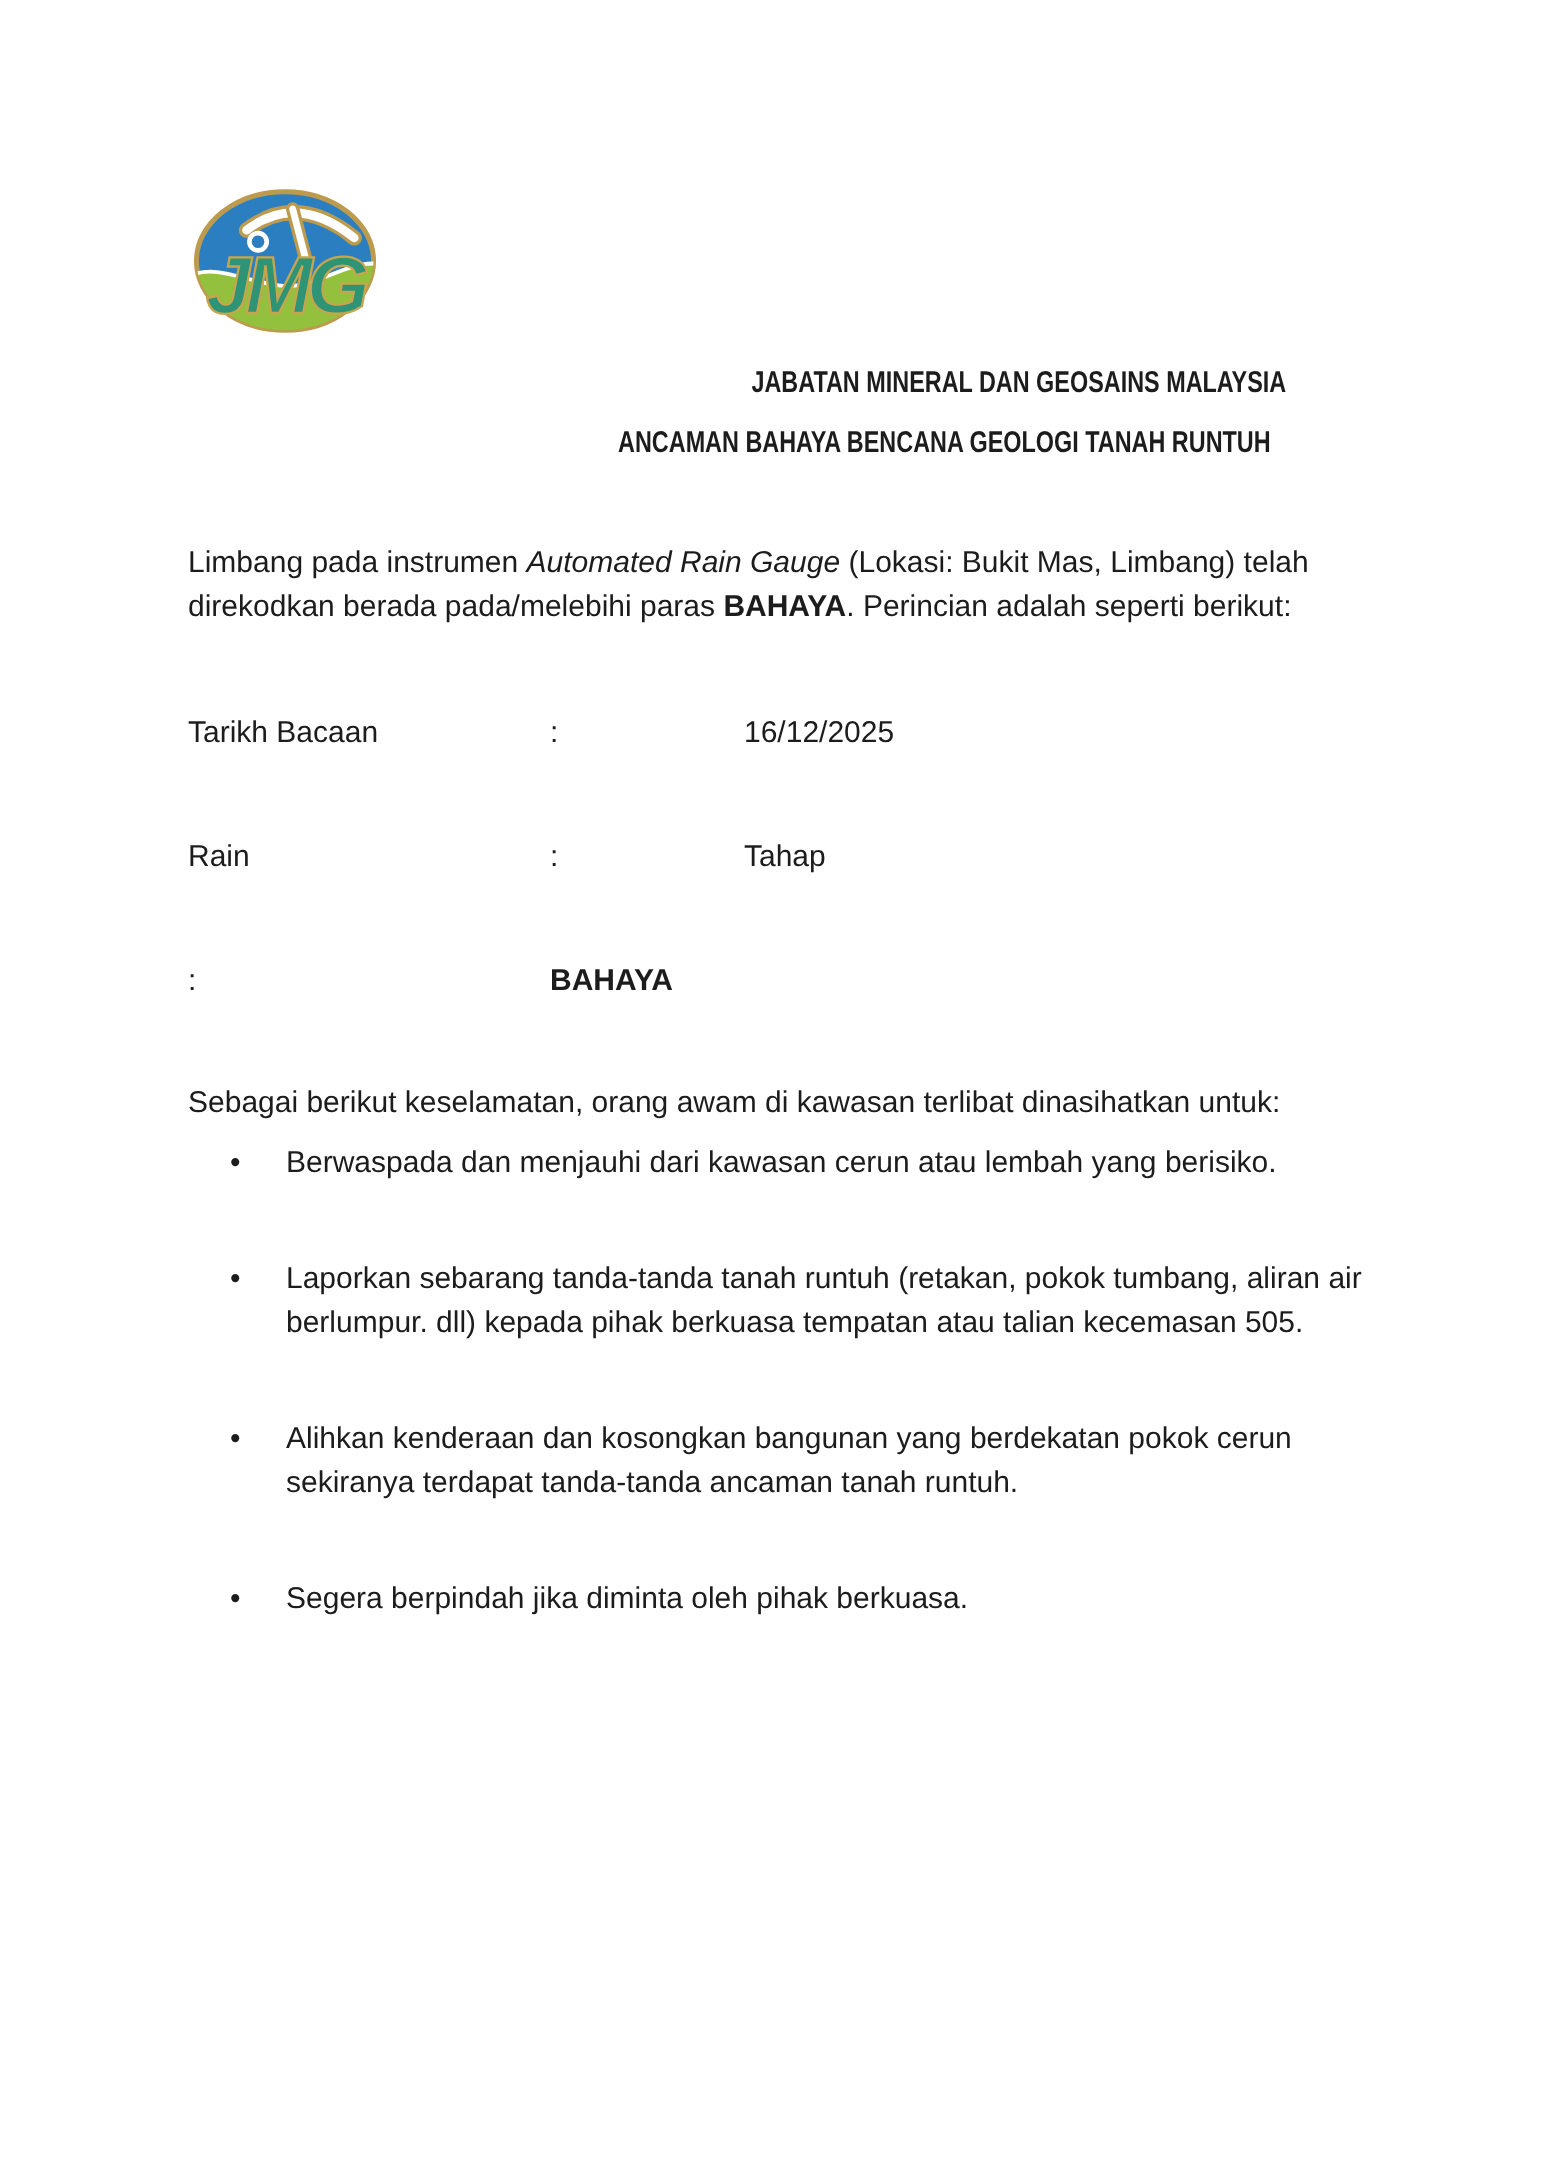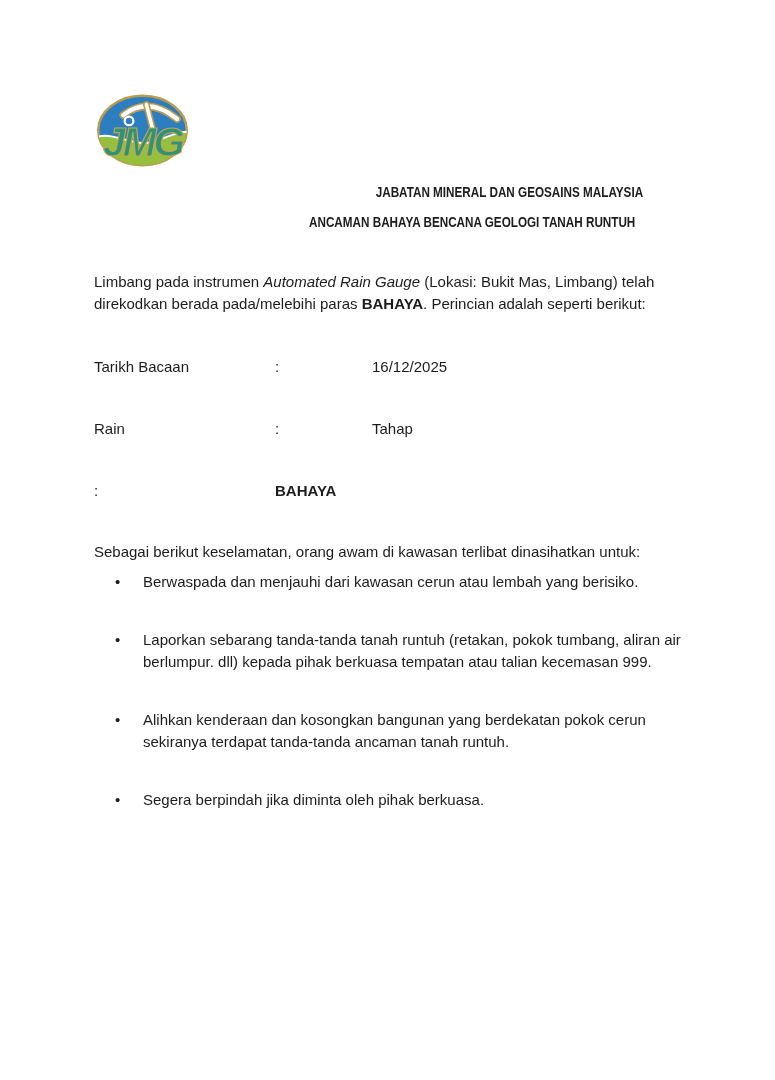--- a/index.html
+++ b/index.html
@@ -123,18 +123,18 @@
 
     <span>Tahap</span>
     <span>:</span>
     <span class="bold">BAHAYA</span>
   </div>
 
   <p class="advisory-intro">Sebagai berikut keselamatan, orang awam di kawasan terlibat dinasihatkan untuk:</p>
 
   <ul class="advisory-list">
     <li>Berwaspada dan menjauhi dari kawasan cerun atau lembah yang berisiko.</li>
-    <li>Laporkan sebarang tanda-tanda tanah runtuh (retakan, pokok tumbang, aliran air berlumpur. dll) kepada pihak berkuasa tempatan atau talian kecemasan 999.</li>
+    <li>Laporkan sebarang tanda-tanda tanah runtuh (retakan, pokok tumbang, aliran air berlumpur. dll) kepada pihak berkuasa tempatan atau talian kecemasan 505.</li>
     <li>Alihkan kenderaan dan kosongkan bangunan yang berdekatan pokok cerun sekiranya terdapat tanda-tanda ancaman tanah runtuh.</li>
     <li>Segera berpindah jika diminta oleh pihak berkuasa.</li>
   </ul>
 
 </div>
 
 </body></html>

